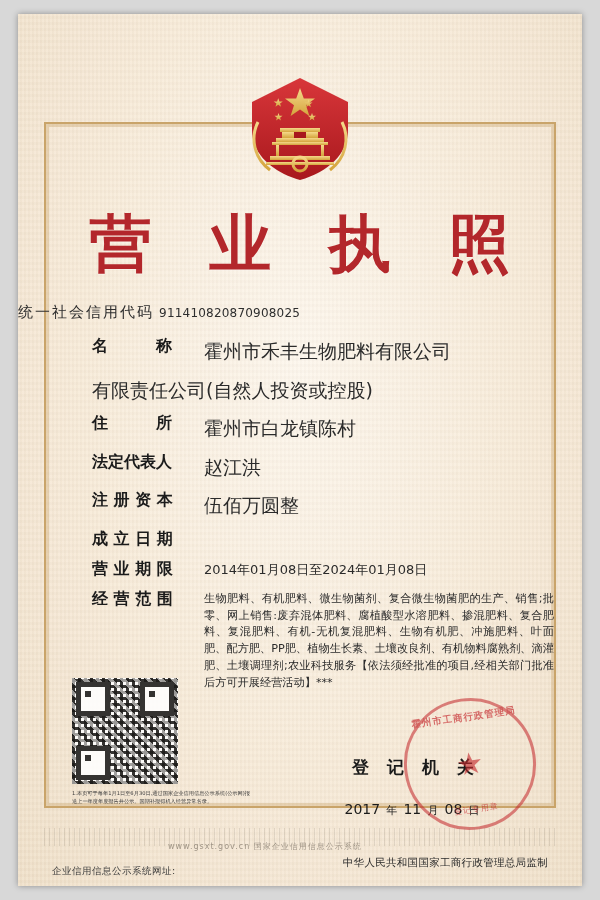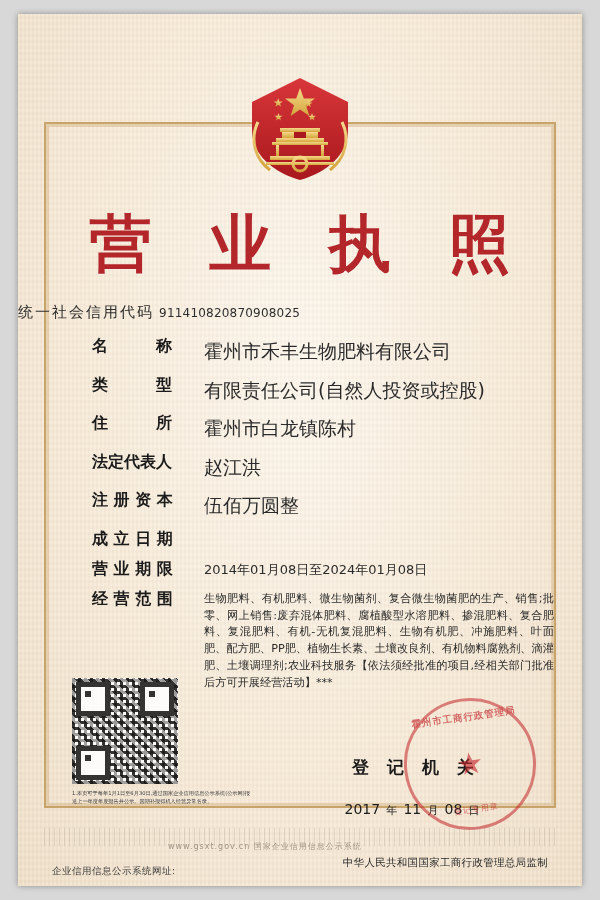--- a/index.html
+++ b/index.html
@@ -353,21 +353,20 @@
   </div>
 
   <div id="fields">
 
     <div class="field-row">
       <div class="field-label">名　　　称</div>
       <div class="field-value">霍州市禾丰生物肥料有限公司</div>
     </div>
 
     <div class="field-row">
-      <div class="field-label">类　　　型</div>
       <div class="field-value">有限责任公司(自然人投资或控股)</div>
     </div>
 
     <div class="field-row">
       <div class="field-label">住　　　所</div>
       <div class="field-value">霍州市白龙镇陈村</div>
     </div>
 
     <div class="field-row">
       <div class="field-label wide">法定代表人</div>

